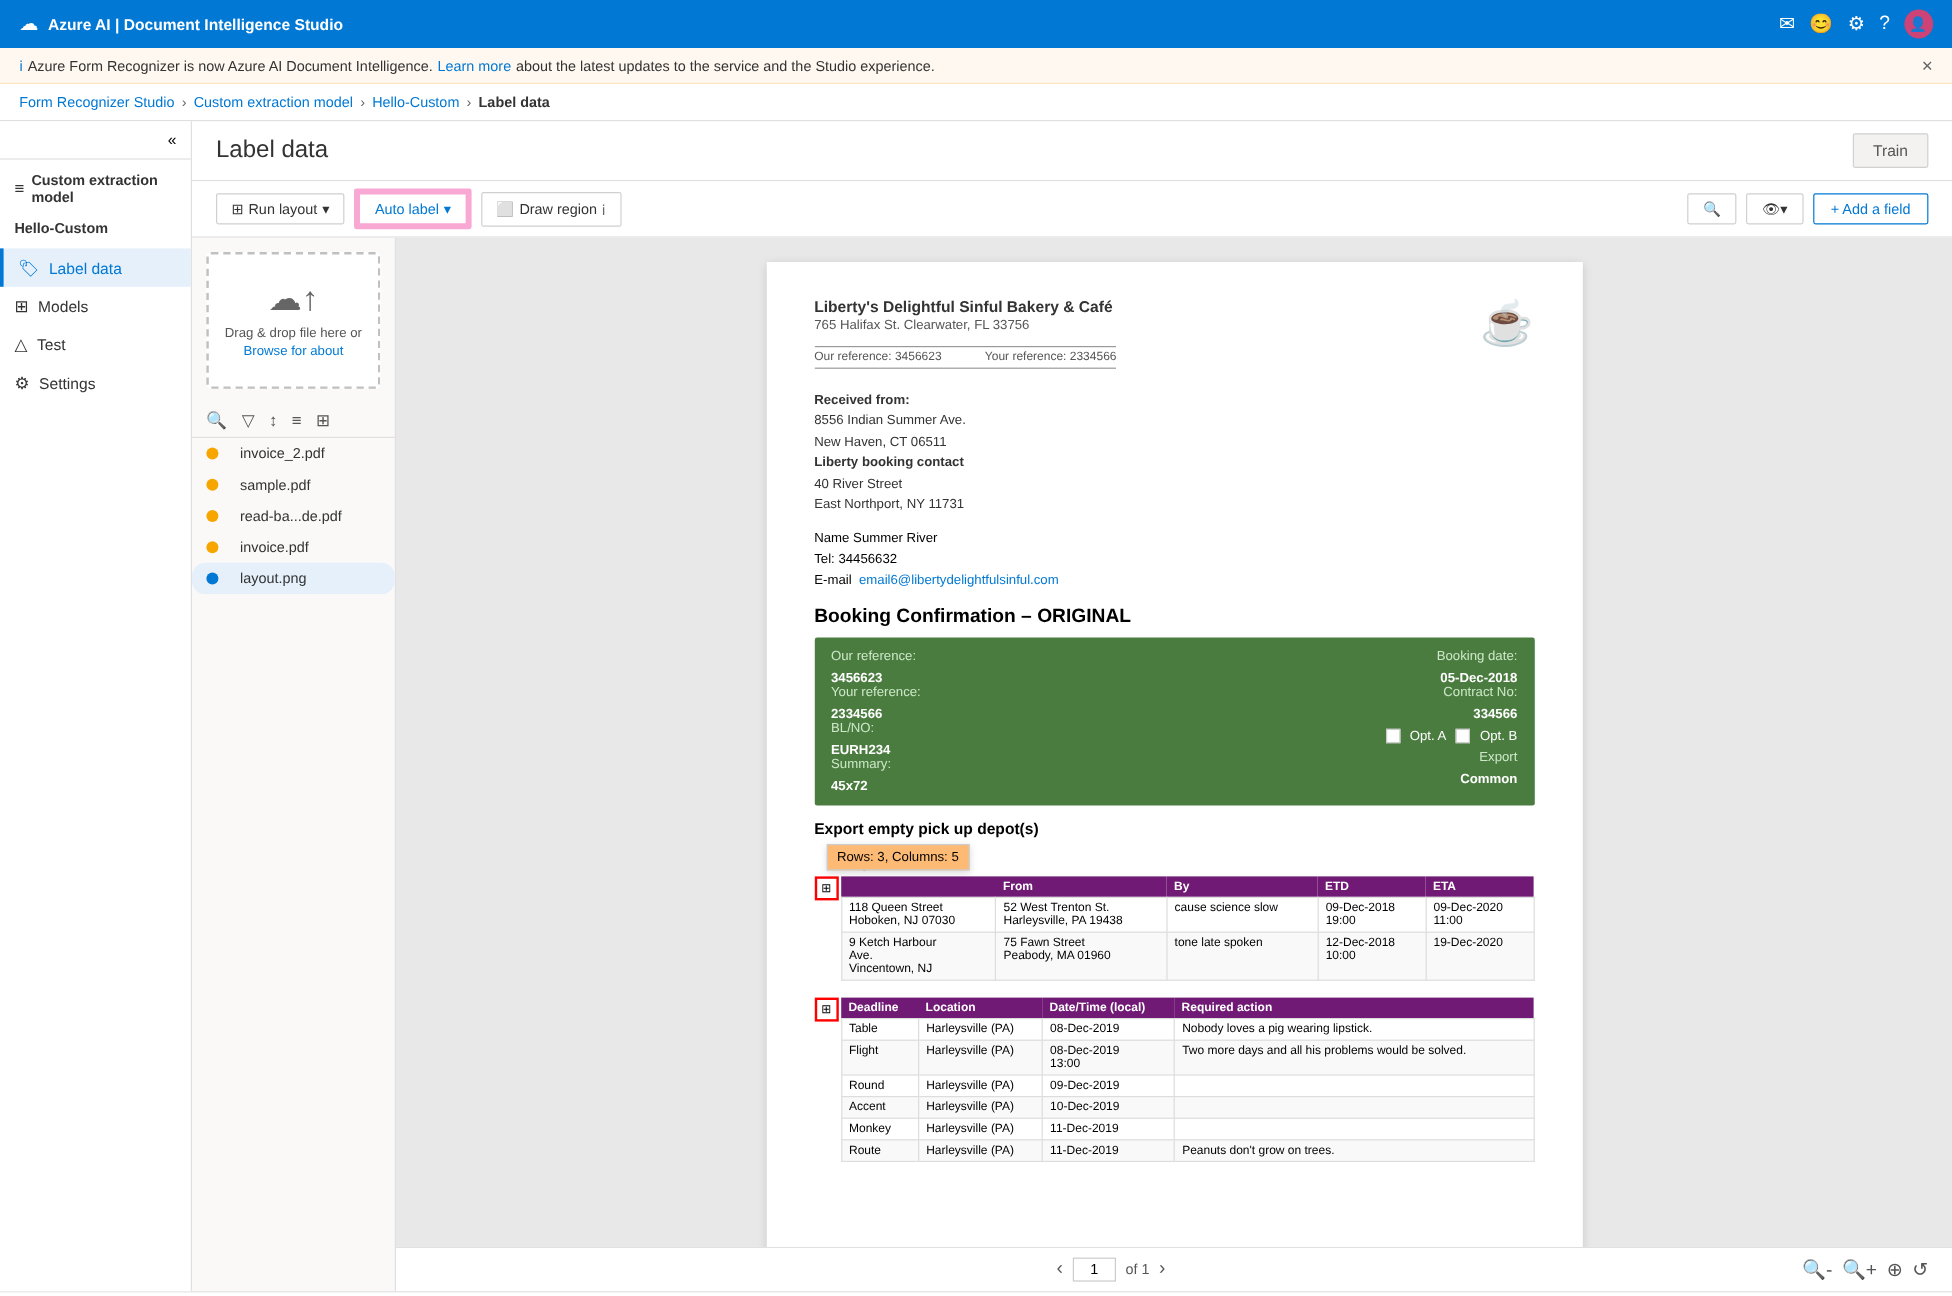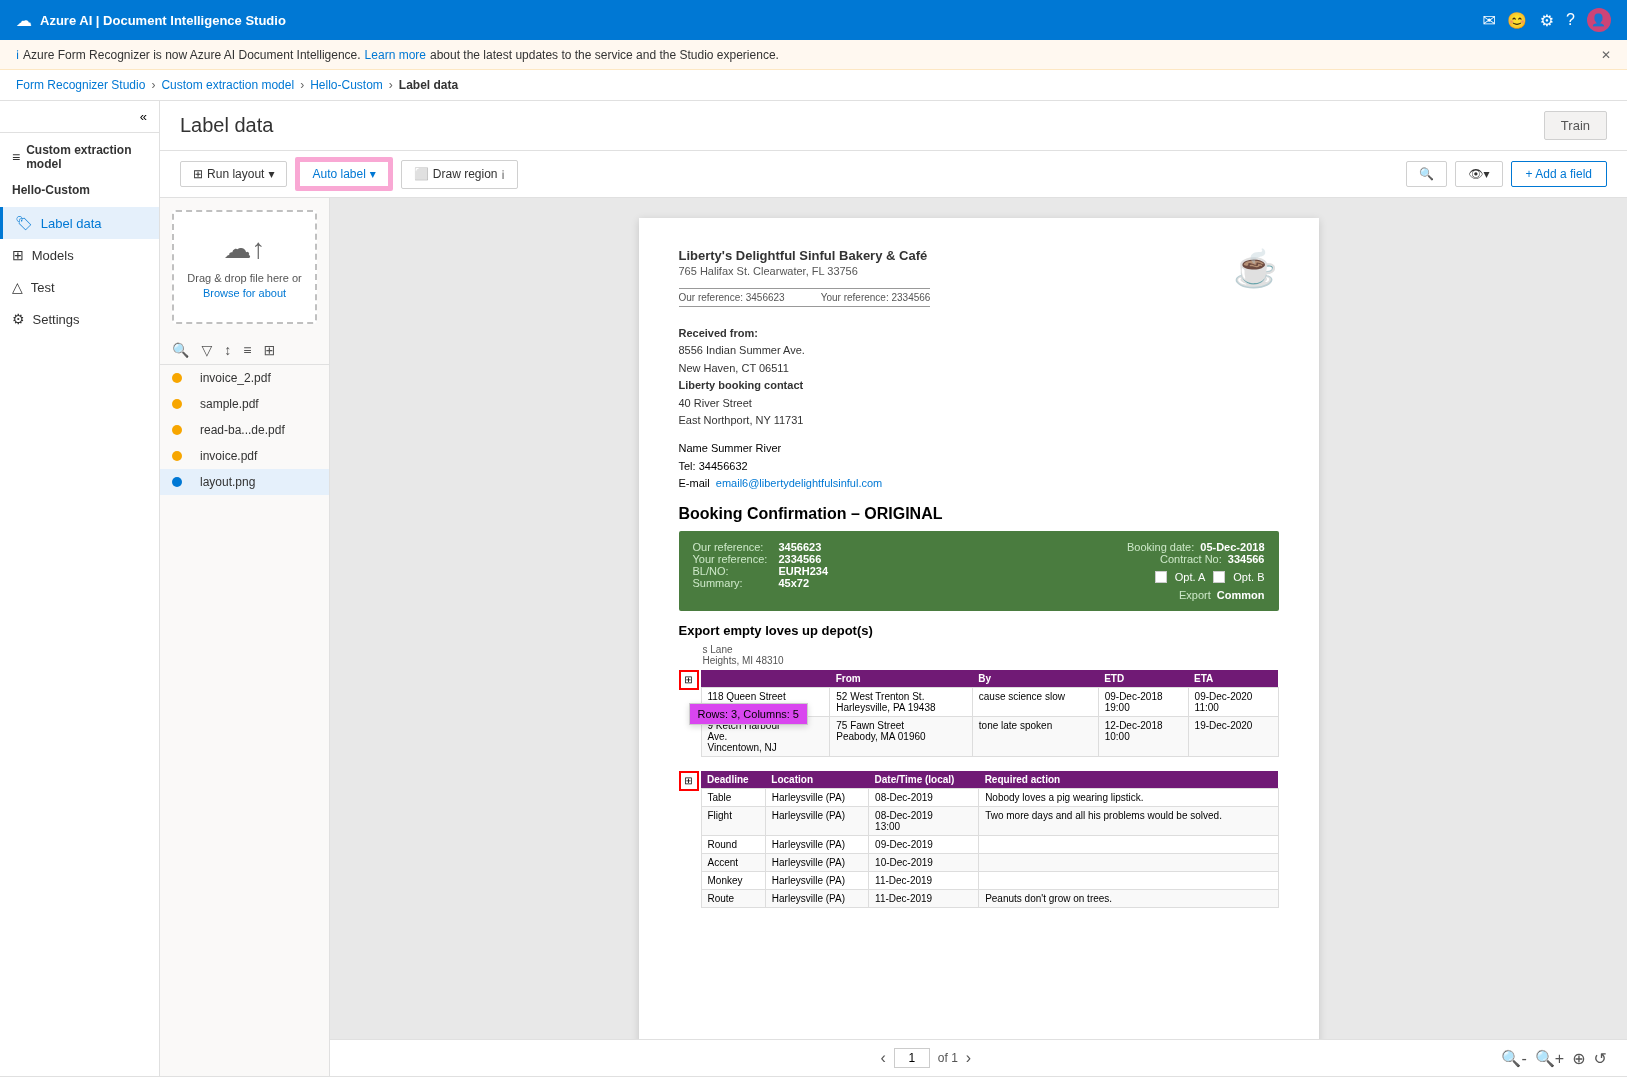--- a/index.html
+++ b/index.html
@@ -198,21 +198,21 @@
     .file-list { overflow-y: auto; flex: 1; }
     .file-item {
       padding: 6px 12px;
       display: flex;
       align-items: center;
       gap: 18px;
       font-size: 12px;
       cursor: pointer;
       color: #333;
     }
-    .file-item.active { background: #e5f0fb; }
+    .file-item.active { background: #e5f0fb; border-radius: 11px; }
     .file-dot { width: 10px; height: 10px; border-radius: 50%; flex-shrink: 0; }
     .dot-orange { background: #f7a600; }
     .dot-blue { background: #0078d4; }
 
     
     .doc-viewer {
       flex: 1;
       display: flex;
       flex-direction: column;
       background: #e8e8e8;
@@ -248,32 +248,32 @@
       background: #4a7c3f;
       color: white;
       padding: 10px 14px;
       border-radius: 2px;
       margin-bottom: 12px;
       display: grid;
       grid-template-columns: 1fr 1fr;
       font-size: 11px;
       gap: 4px 0;
     }
-    .booking-field { display: flex; gap: 6px; }
+    .booking-field { display: flex; gap: 6px; flex-direction: column; }
     .booking-field .label { color: #cde8c8; min-width: 80px; }
     .booking-field .value { font-weight: 700; }
     .opt-row { display: flex; align-items: center; gap: 8px; margin-top: 6px; }
     .opt-checkbox { width: 12px; height: 12px; border: 1px solid #ccc; background: white; display: inline-block; }
 
     .export-title { font-size: 13px; font-weight: 600; margin: 10px 0 6px; }
 
     
     .tooltip-box {
       position: absolute;
-      background: #d946ef;
+      background: #fdba74;
       border: 1px solid #ccc;
       padding: 4px 8px;
       font-size: 11px;
       box-shadow: 0 2px 6px rgba(0,0,0,0.15);
       z-index: 10;
       top: 485px;
       left: 50px;
     }
 
     
@@ -520,21 +520,21 @@
                   <span class="opt-checkbox"></span>
                   <span>Opt. B</span>
                 </div>
                 <div class="booking-field" style="justify-content:flex-end; margin-top:6px;align-items:flex-end;">
                   <span class="label">Export</span>
                   <span class="value">Common</span>
                 </div>
               </div>
             </div>
 
-            <div class="export-title">Export empty loves up depot(s)</div>
+            <div class="export-title">Export empty pick up depot(s)</div>
 
             <div class="tooltip-box">
               <span>Rows: 3, Columns: 5</span>
             </div>
 
             <div style="position:relative; margin-bottom: 14px;">
               <div style="font-size:10px; color:#555; margin-bottom:4px; padding-left:24px;">
                 s Lane<br>Heights, MI 48310
               </div>
               <div style="position:relative;">

